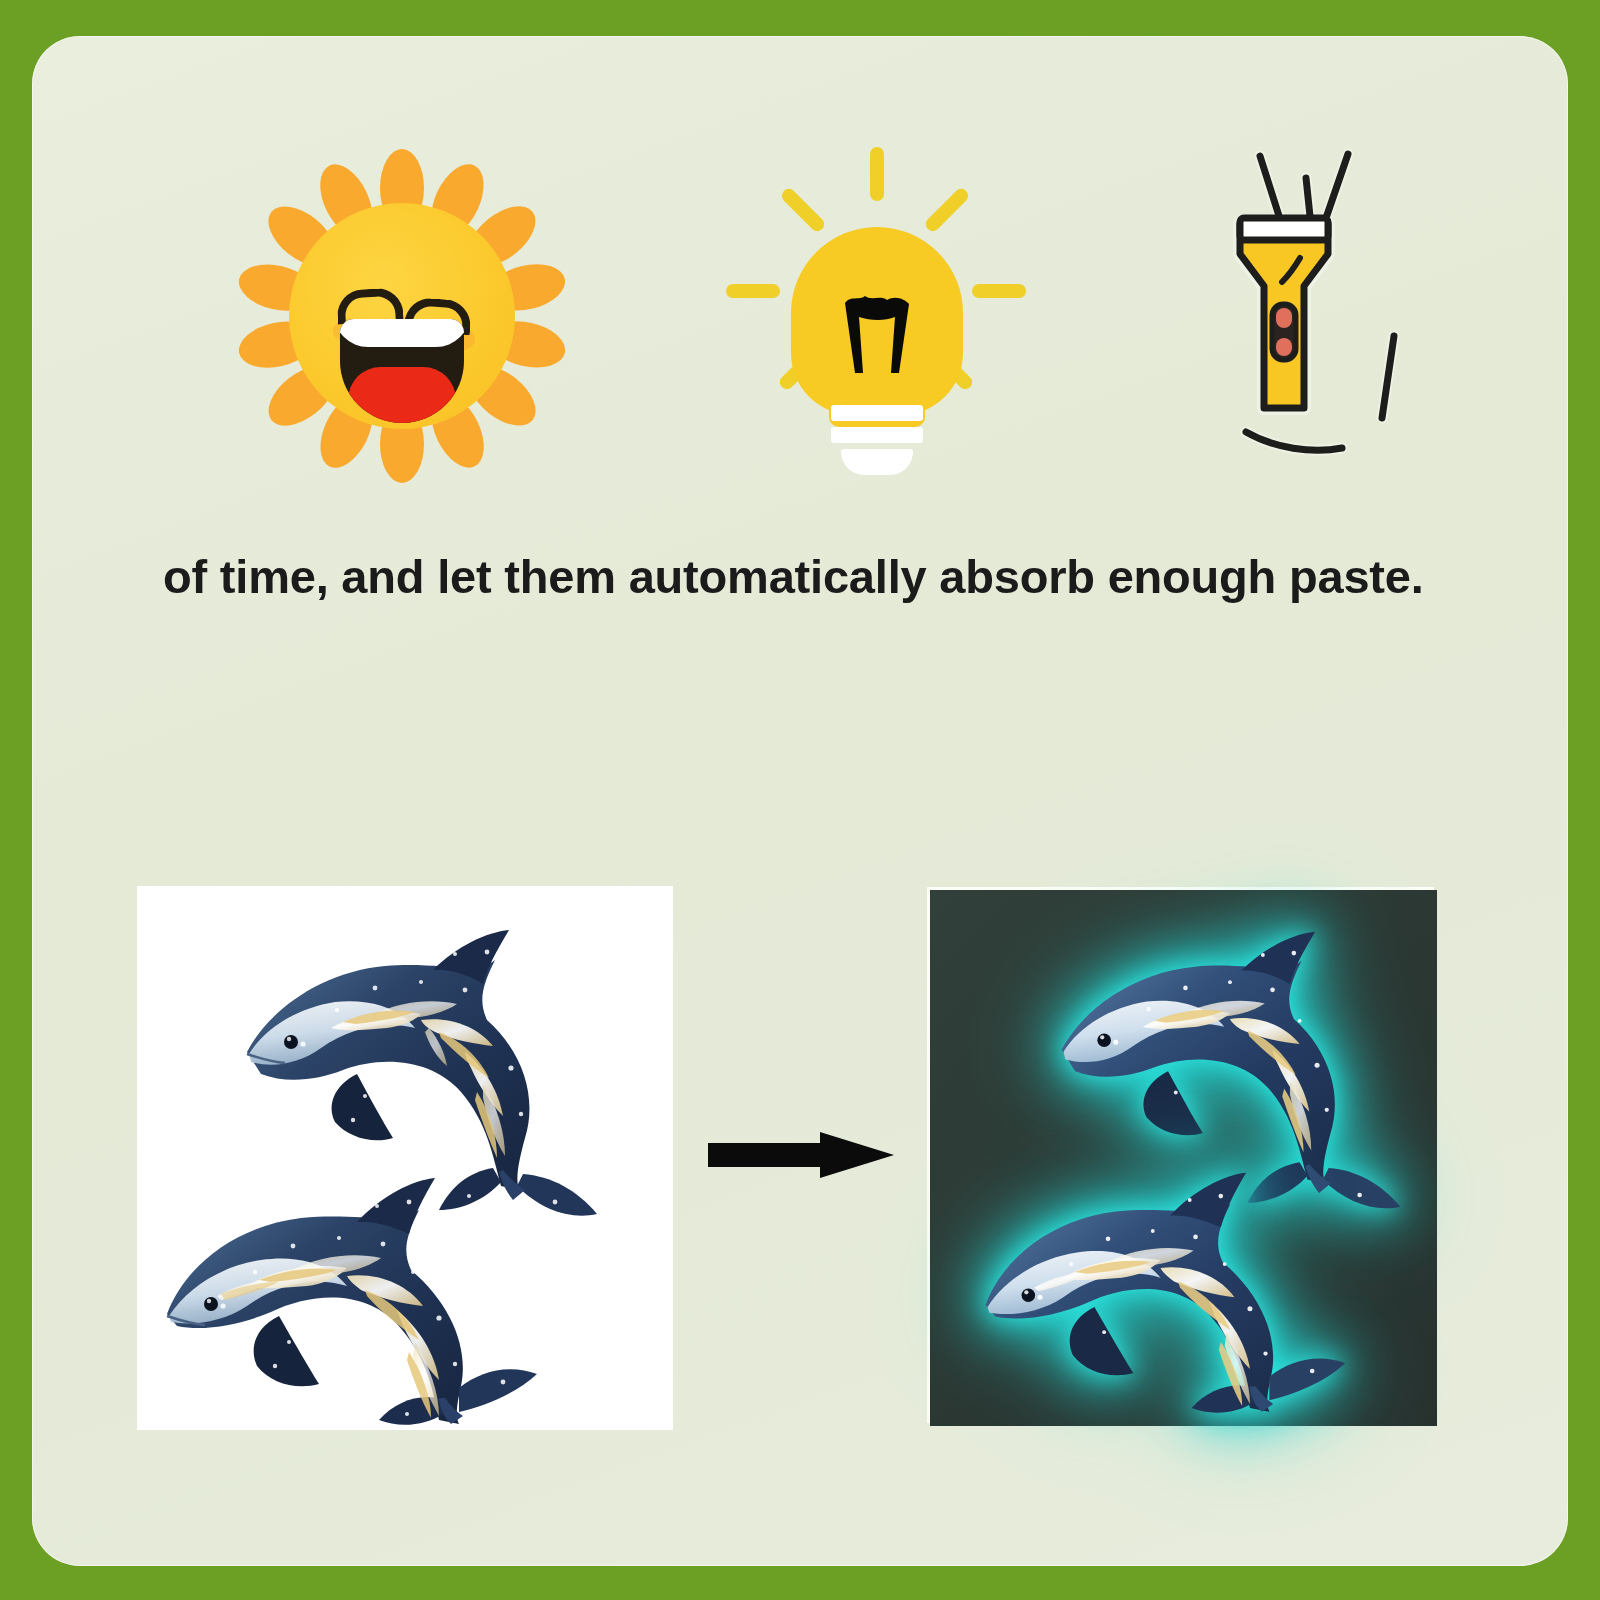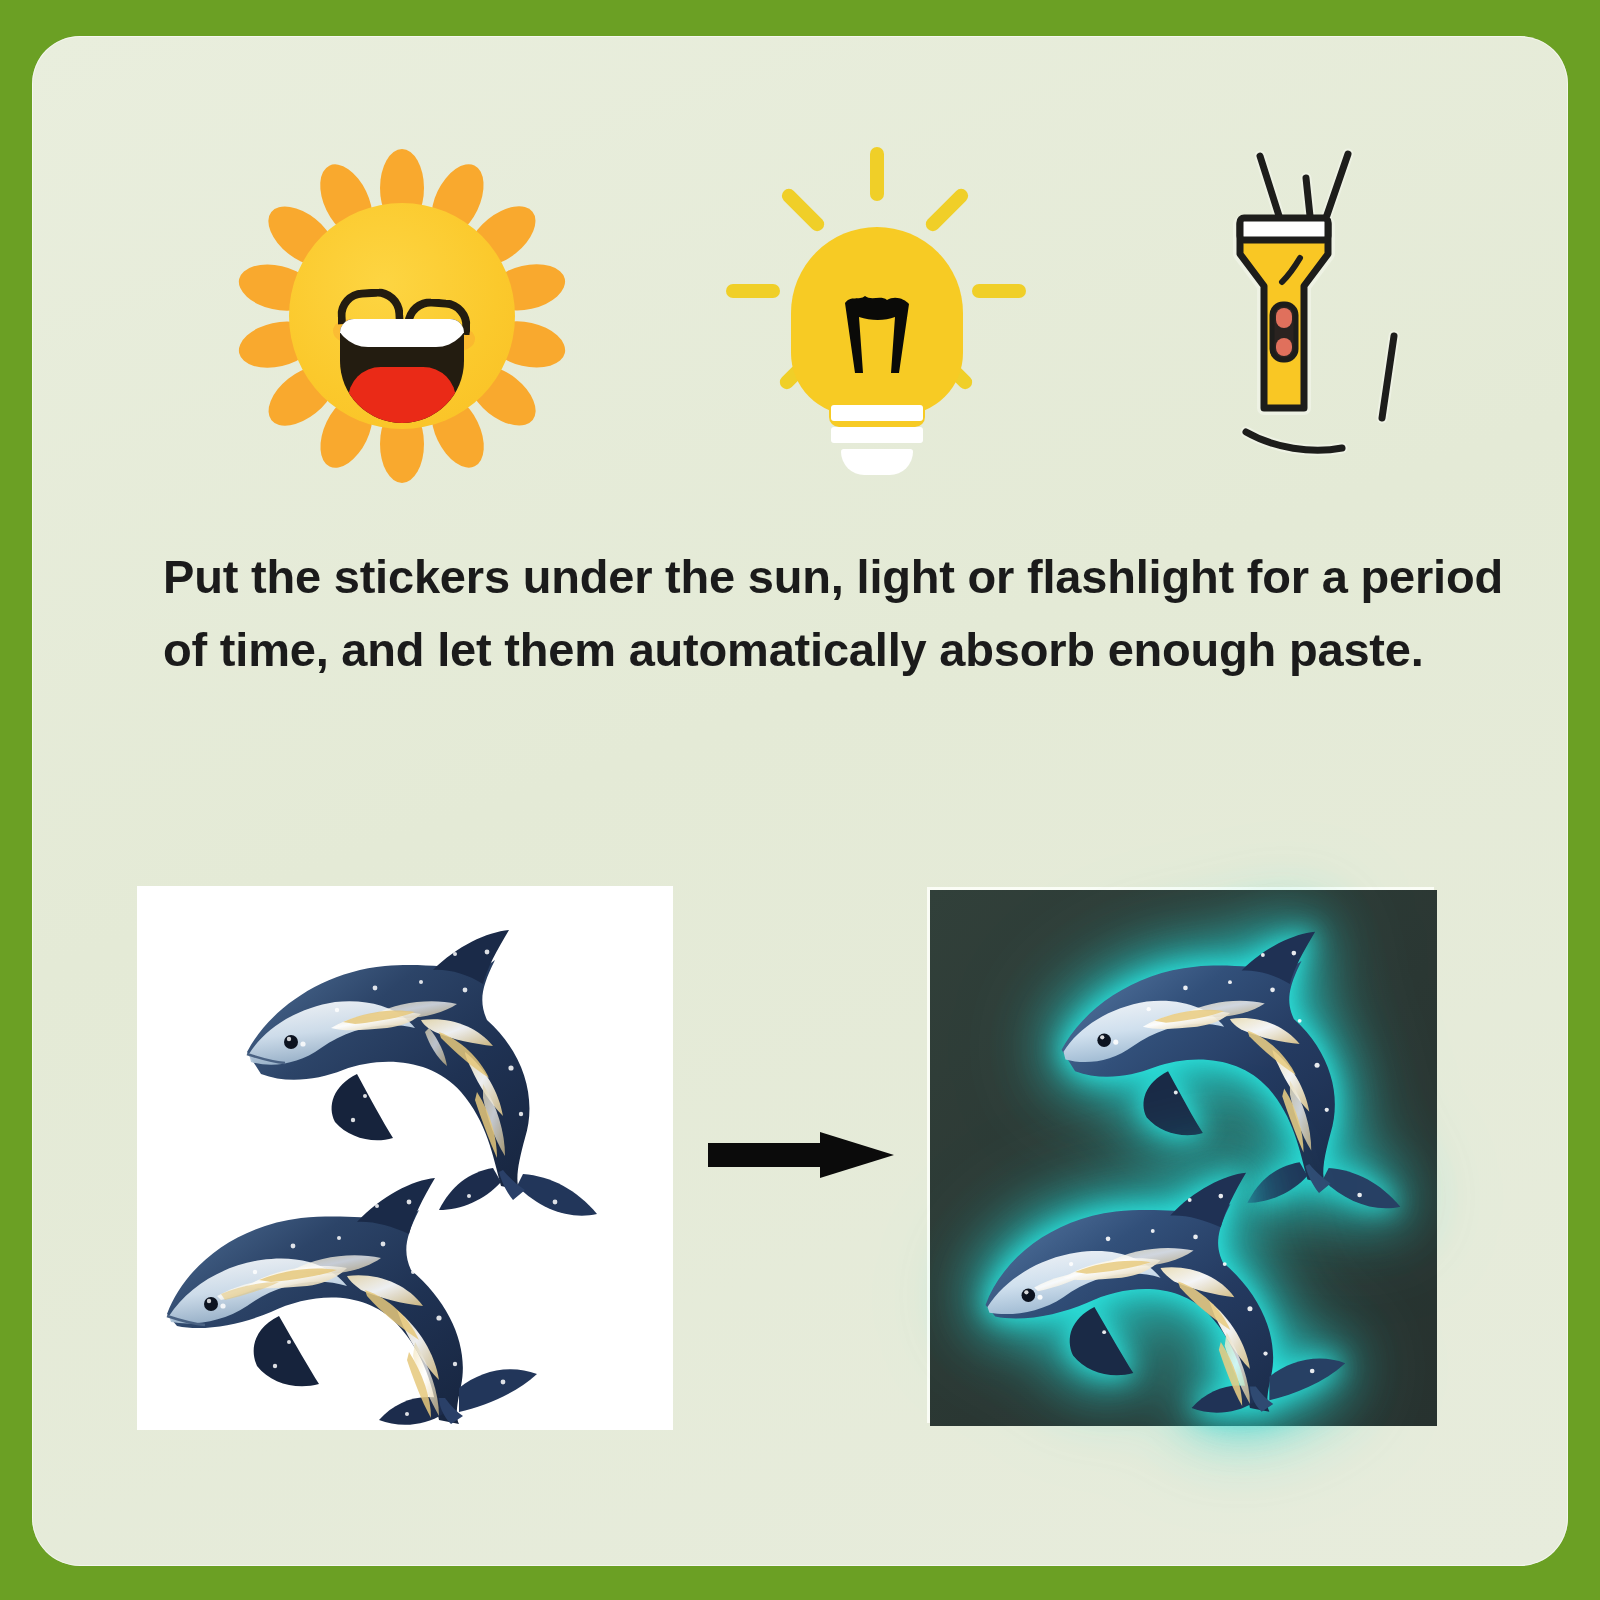--- a/index.html
+++ b/index.html
@@ -189,21 +189,20 @@
         <rect x="18" y="82" width="88" height="22" rx="4" fill="#ffffff" stroke="#1d1d1b" stroke-width="7"></rect>
         <rect x="50" y="168" width="24" height="56" rx="11" fill="#2a2320" stroke="#1d1d1b" stroke-width="5"></rect>
         <rect x="54" y="172" width="16" height="20" rx="8" fill="#e0705c"></rect>
         <rect x="54" y="202" width="16" height="18" rx="8" fill="#e0705c"></rect>
         <path d="M78 122 C72 132, 66 140, 60 146" stroke="#1d1d1b" stroke-width="6" fill="none" stroke-linecap="round"></path>
       </svg>
     </div>
   </div>
 
   <div class="caption">
-    <div>Put the stickers under the sun, light or flashlight for a period</div>
     <div>of time, and let them automatically absorb enough paste.</div>
   </div>
 
   <div class="photo-light">
 
     <div class="dolph" style="left:88px;top:38px;width:390px;height:310px;">
       <svg width="390" height="310" viewBox="0 0 390 310">
         <defs>
           <linearGradient id="dbodyA" x1="0" y1="0" x2="1" y2="1">
             <stop offset="0%" stop-color="#4f6f96"></stop>

